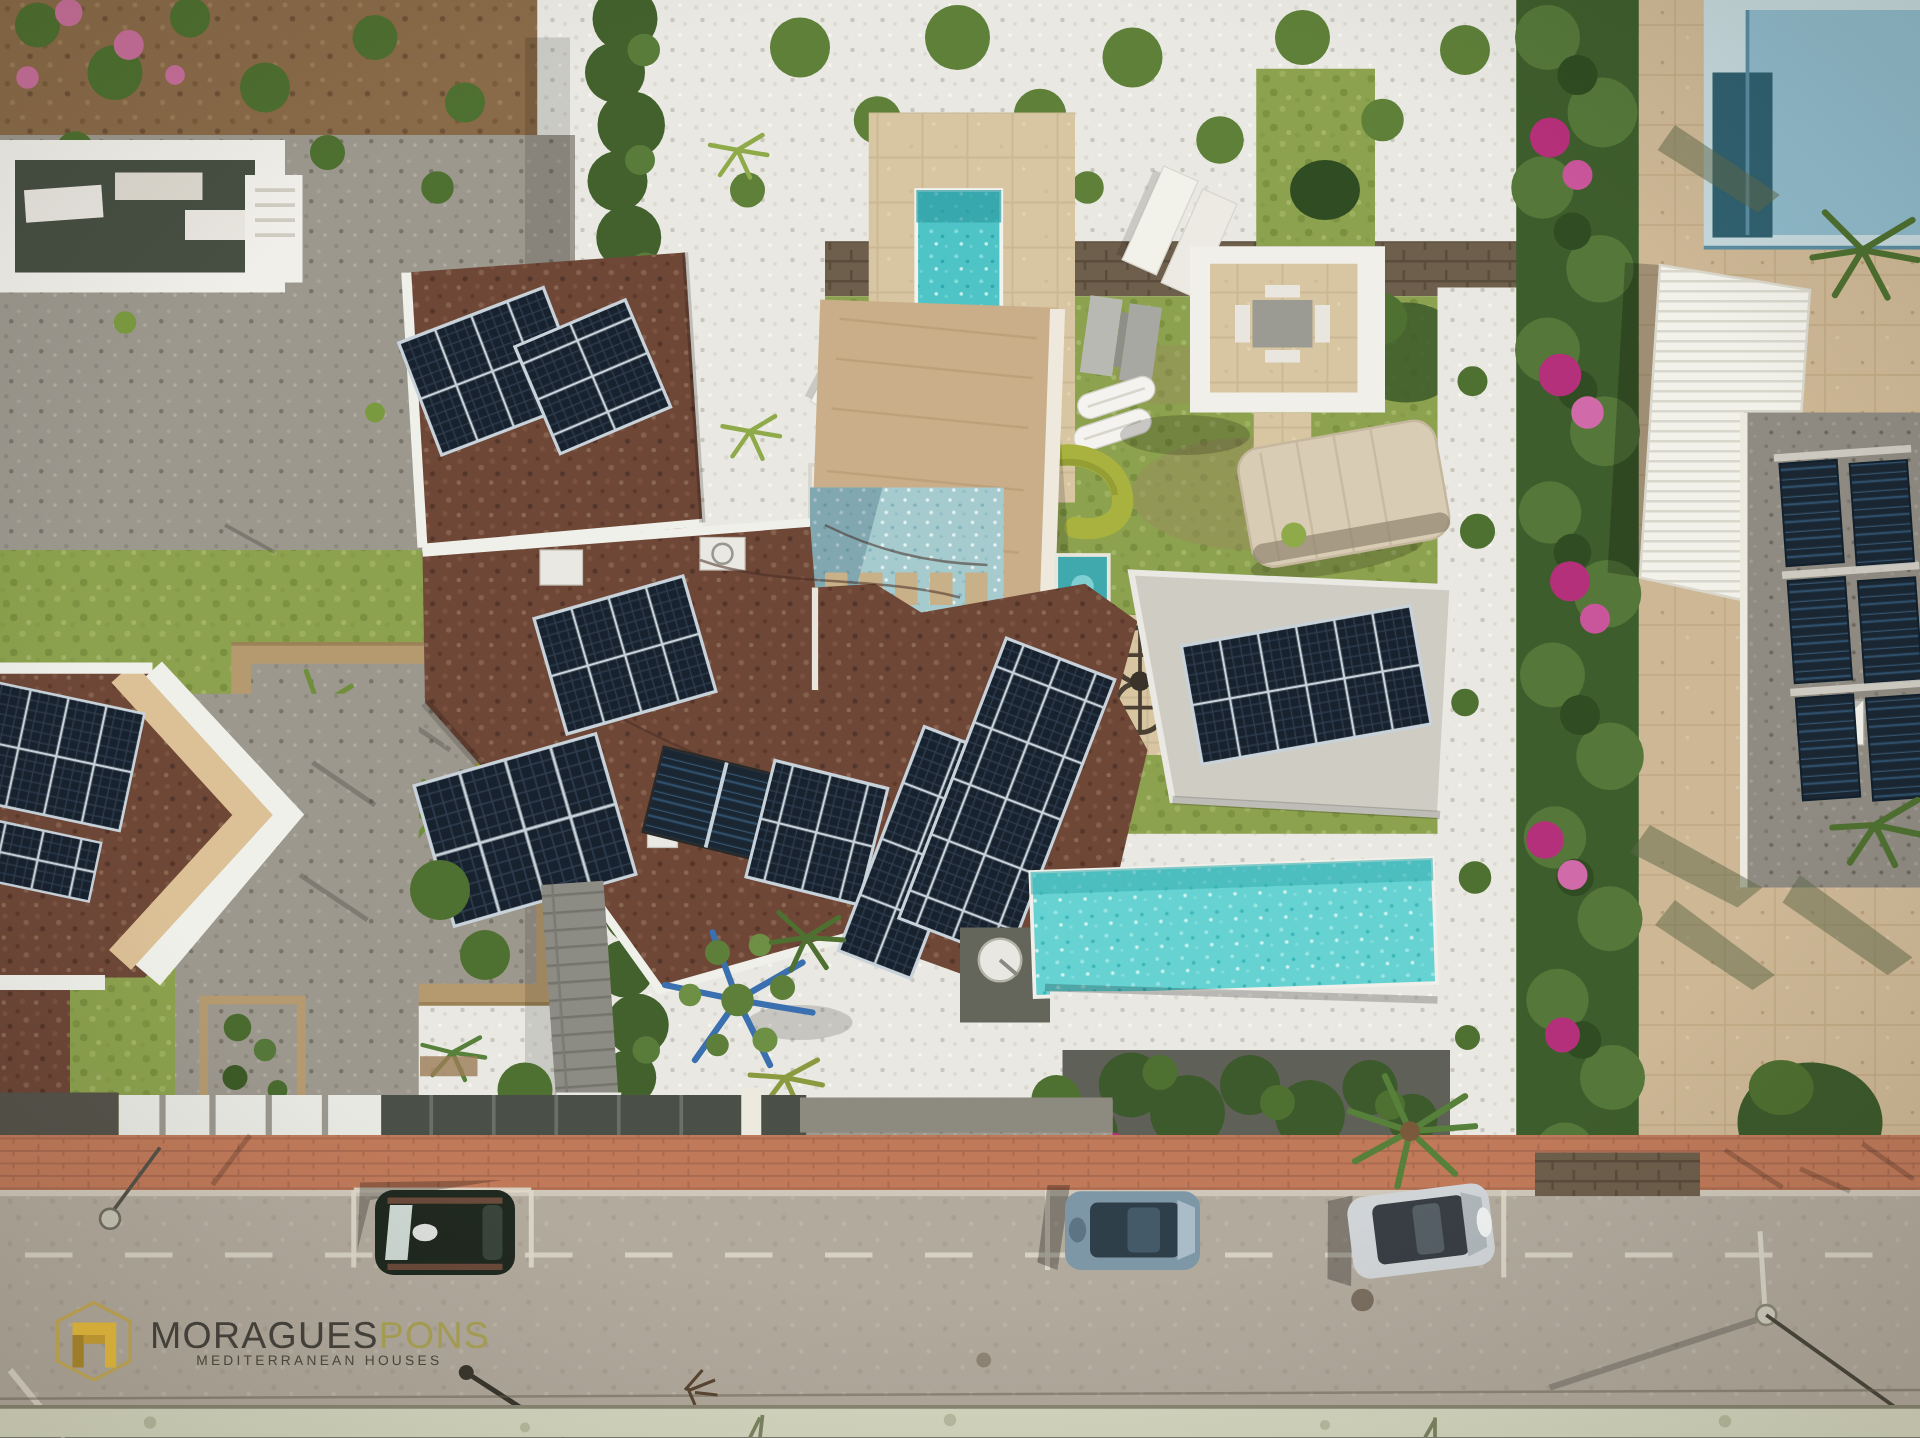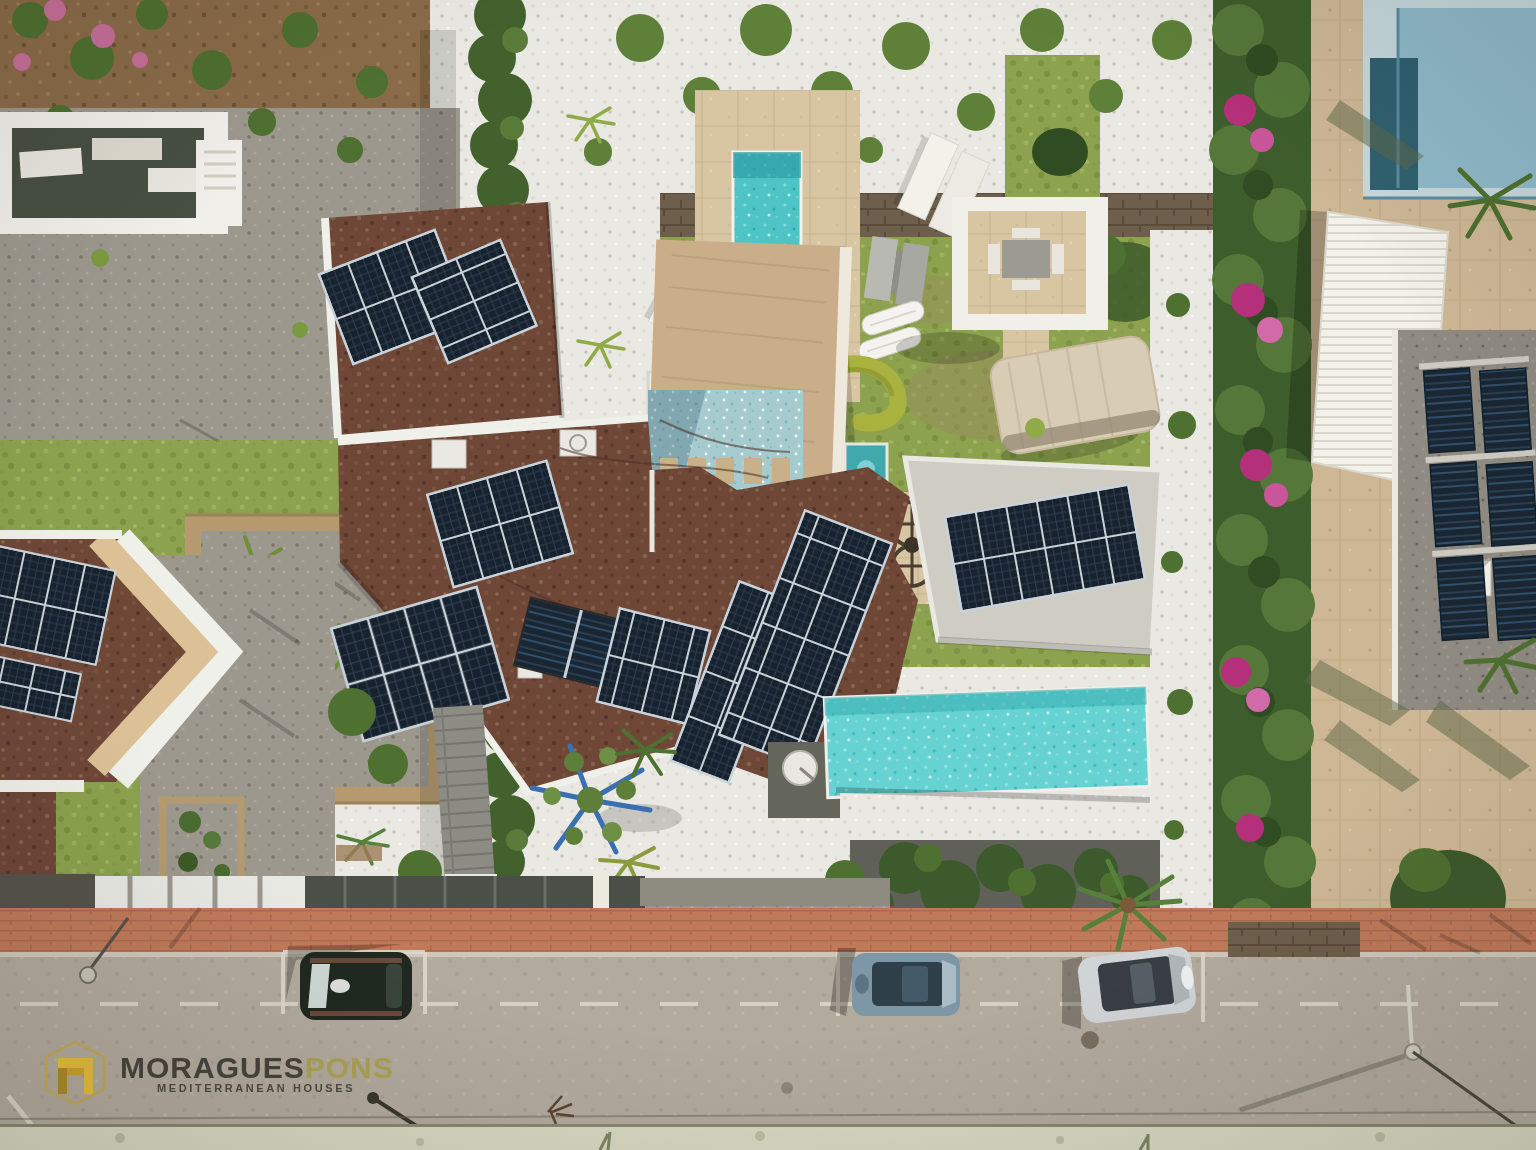--- a/index.html
+++ b/index.html
@@ -1,17 +1,17 @@
 <!DOCTYPE html>
 <html><head>
 <meta charset="utf-8">
 <style>
   html,body{margin:0;padding:0;background:#222;}
   .stage{width:1536px;height:1150px;position:relative;overflow:hidden;
-         font-family:"Liberation Sans", sans-serif;font-weight:bold;}
+         font-family:"Liberation Sans", sans-serif;}
   svg{display:block;}
   .brand{font-family:"Liberation Sans", sans-serif;font-size:30px;letter-spacing:1px;}
   .tagline{font-family:"Liberation Sans", sans-serif;font-size:11px;letter-spacing:2.6px;}
 </style>
 </head>
 <body>
 
 <div class="stage">
 <svg width="1536" height="1150" viewBox="0 0 1536 1150">
 <defs>

